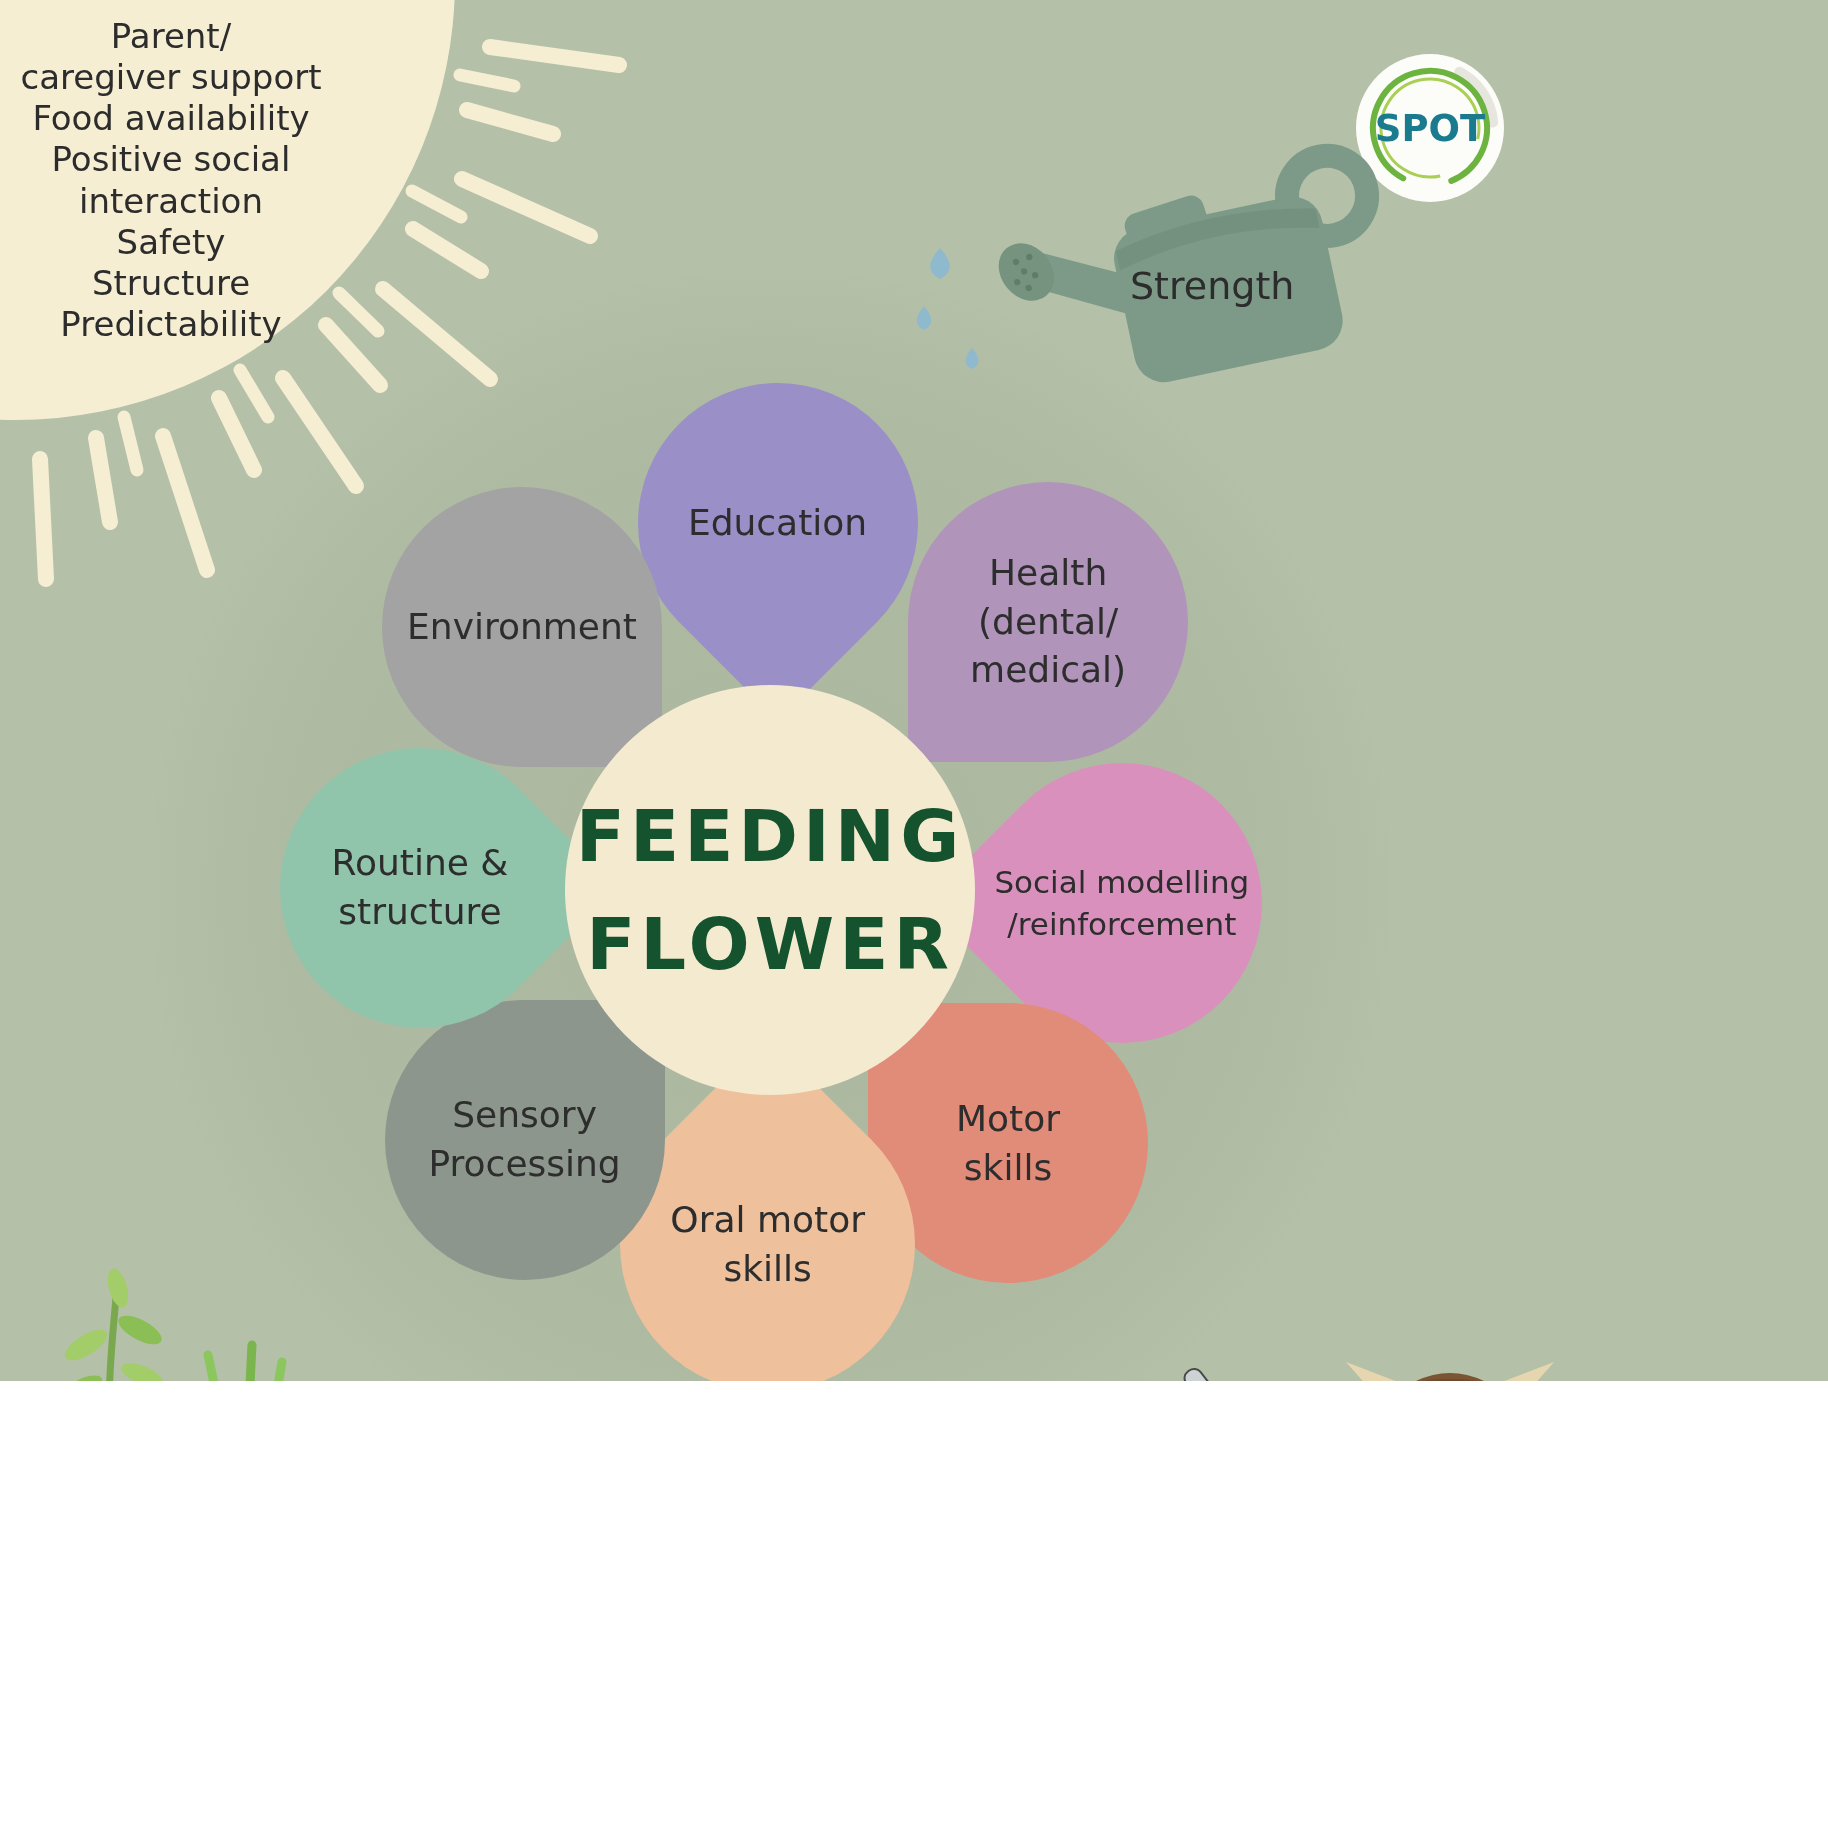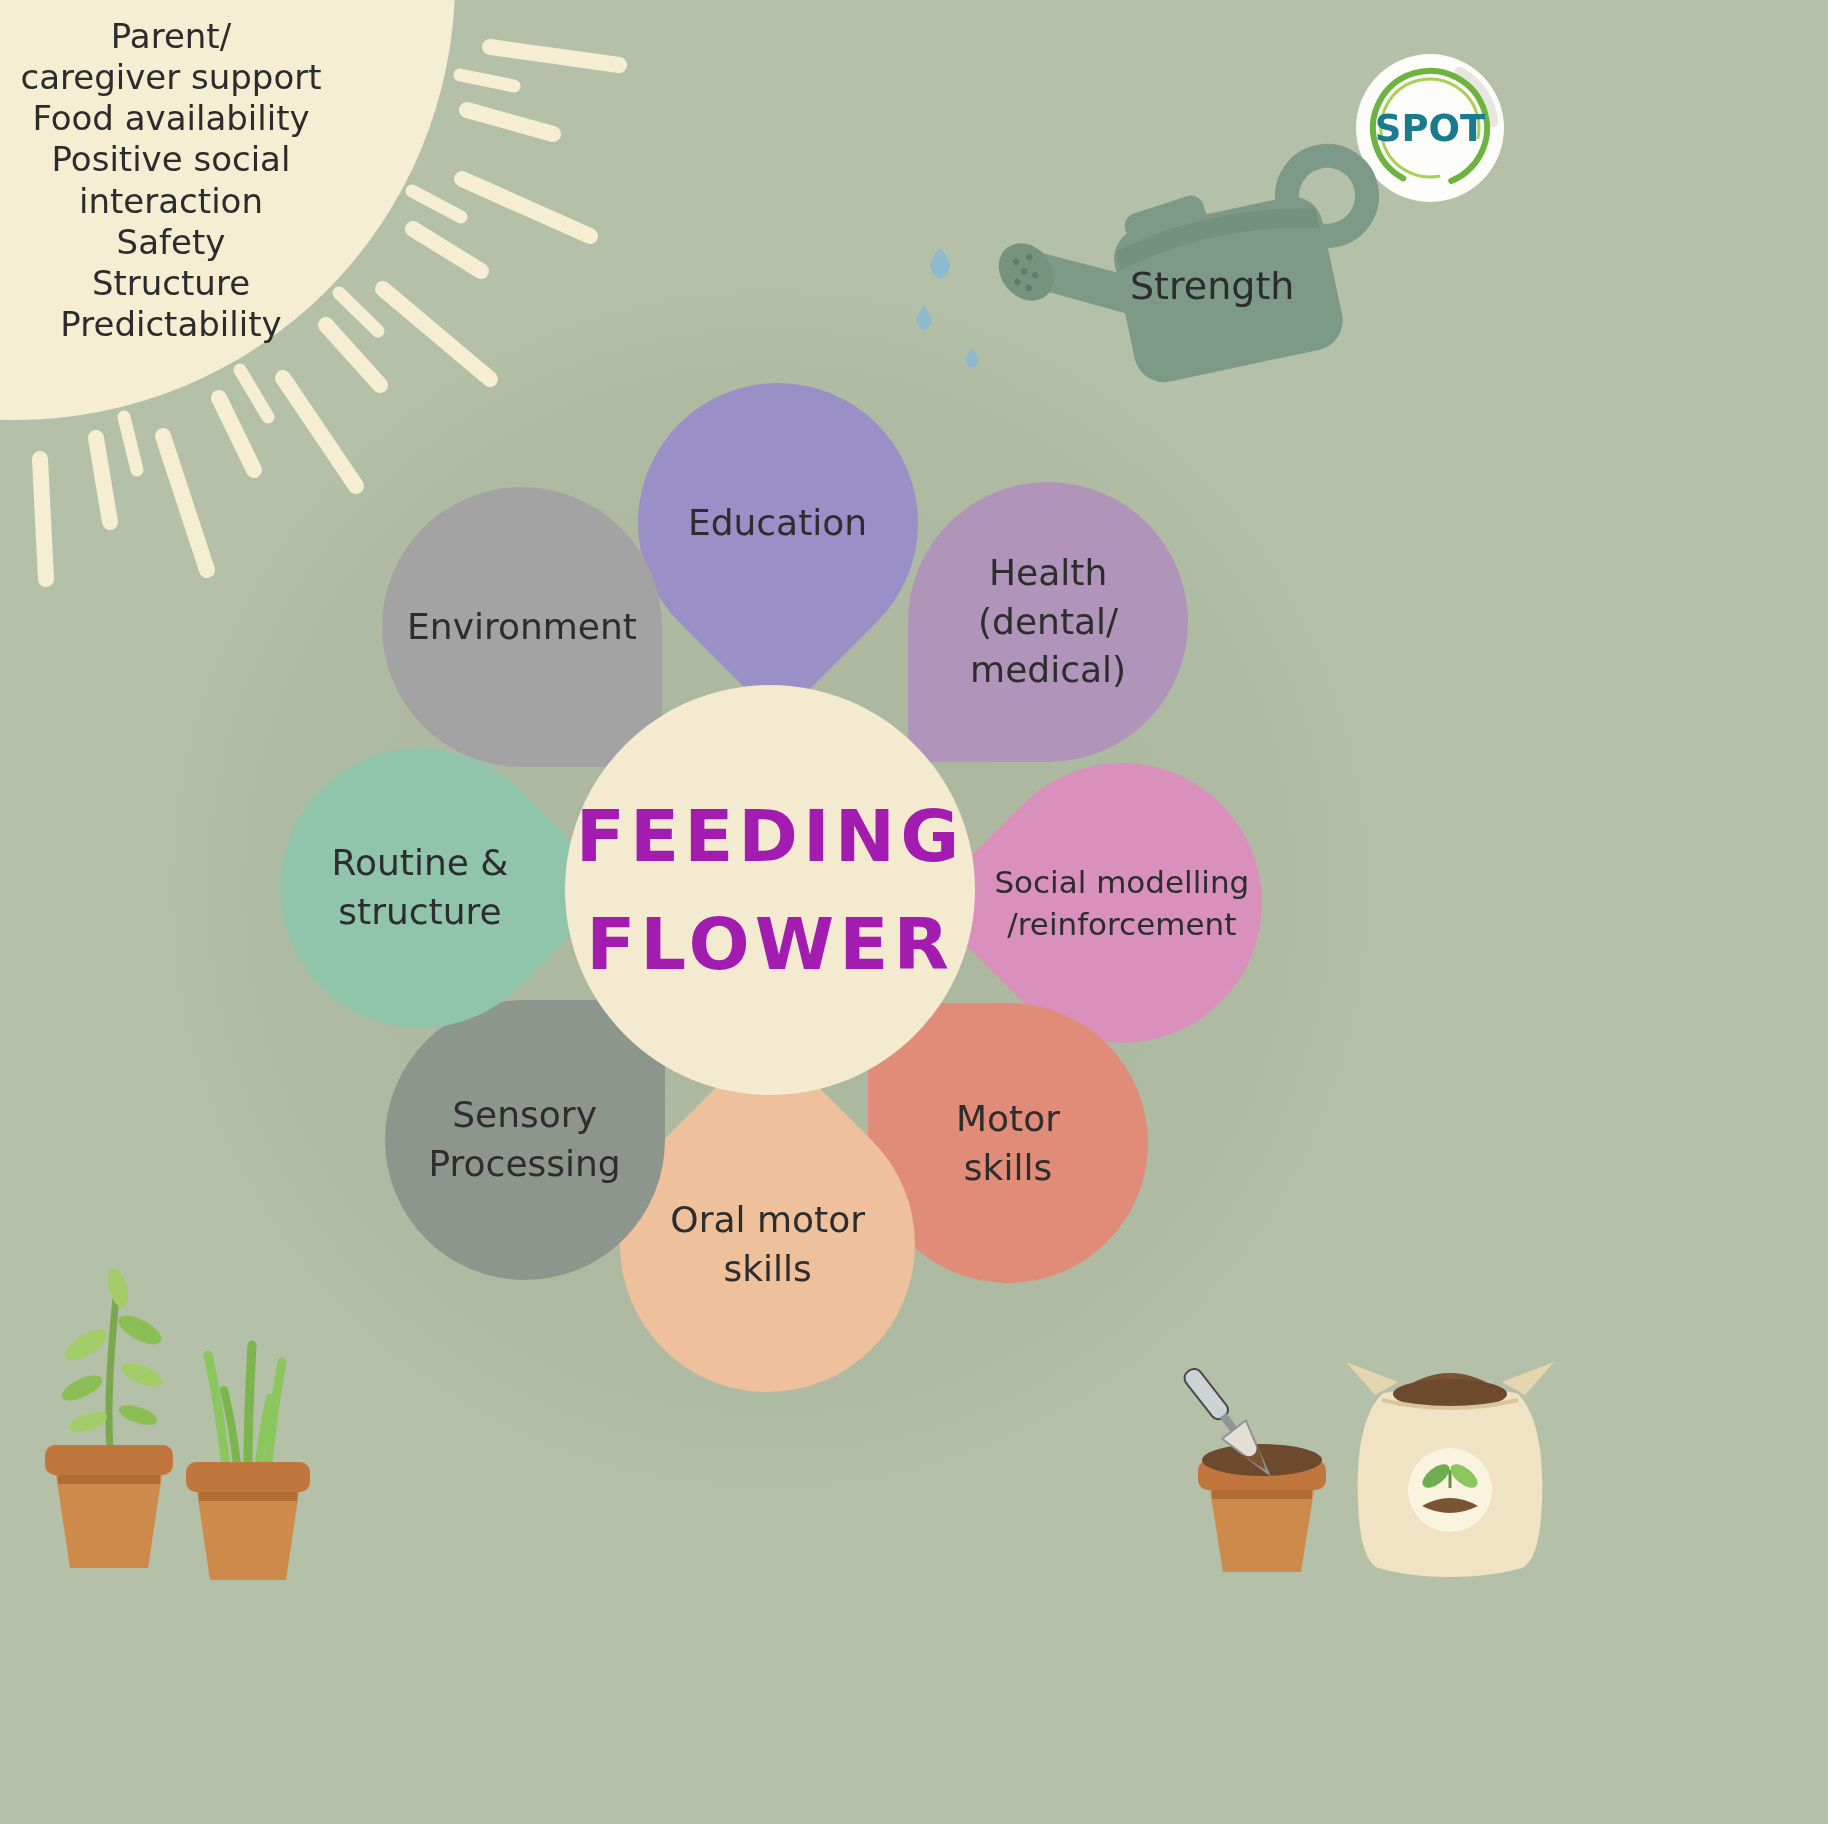--- a/index.html
+++ b/index.html
@@ -1,20 +1,20 @@
 <!DOCTYPE html>
 <html><head>
 <meta charset="utf-8">
 <style>
   html, body { margin:0; padding:0; }
   body {
     width:1828px; height:1824px; overflow:hidden;
     font-family:"DejaVu Sans","Liberation Sans",sans-serif;
   }
-  .stage { position:relative; width:1828px; height:1824px; overflow:hidden; background:#b4c1a8;text-decoration:underline; }
+  .stage { position:relative; width:1828px; height:1381px; overflow:hidden; background:#b4c1a8;text-decoration:underline; }
 
   
   .flower-halo { position:absolute; left:150px; top:270px; width:1240px; height:1240px; border-radius:50%;
     background:radial-gradient(circle, rgba(90,105,80,0.10) 0%, rgba(90,105,80,0.07) 55%, rgba(90,105,80,0) 72%);
     z-index:0; }
 
   
   .sun-rays { position:absolute; left:0; top:0; z-index:1; }
   .sun-circle { position:absolute; left:-425px; top:-460px; width:880px; height:880px; border-radius:50%; z-index:2; }
   .sun-text { position:absolute; left:-4px; top:16px; width:350px; z-index:3;
@@ -31,21 +31,21 @@
   .p-social .petal-label { font-size:31px; }
   .p-motor       { left:868px; top:1003px; --rot:180deg; }
   .p-oral        { left:620px; top:1097px; width:295px; height:295px; --rot:225deg; }
   .p-sensory     { left:385px; top:1000px; --rot:270deg; }
   .p-routine     { left:280px; top:748px;  --rot:315deg; }
   .p-environment { left:382px; top:487px;  --rot:0deg; }
 
   .flower-center { position:absolute; left:565px; top:685px; width:410px; height:410px; border-radius:50%;
     display:flex; align-items:center; justify-content:center; z-index:5; }
   .flower-title { text-align:center; white-space:pre; font-size:72px; font-weight:800;
-    letter-spacing:5px; line-height:1.5; color:#a21caf; }
+    letter-spacing:5px; line-height:1.5; color:#14532d; }
 
   
   .can-svg    { position:absolute; left:880px; top:130px; z-index:6; }
   .can-label  { position:absolute; left:1130px; top:264px; width:220px; z-index:7;
     text-align:left; font-size:38px; font-weight:500; color:#2c2c2c; }
   .logo-svg   { position:absolute; left:1350px; top:48px; z-index:6; }
   .plants-left-svg  { position:absolute; left:10px; top:1250px; z-index:6; }
   .plants-right-svg { position:absolute; left:1150px; top:1300px; z-index:6; }
 </style>
 </head>

